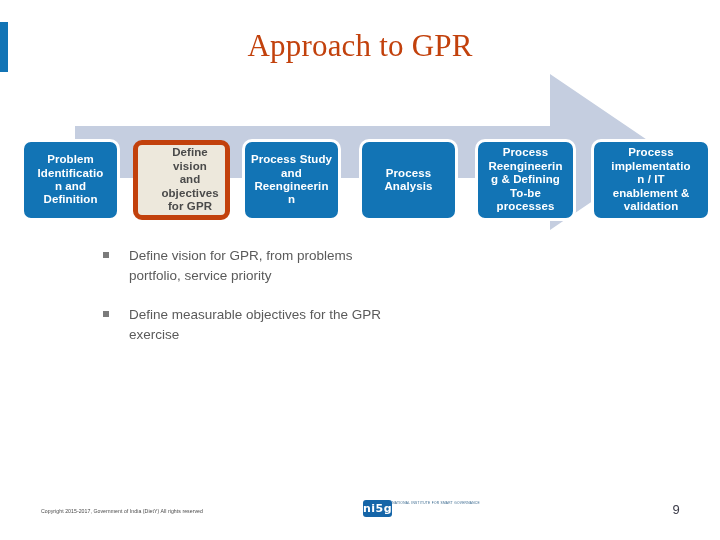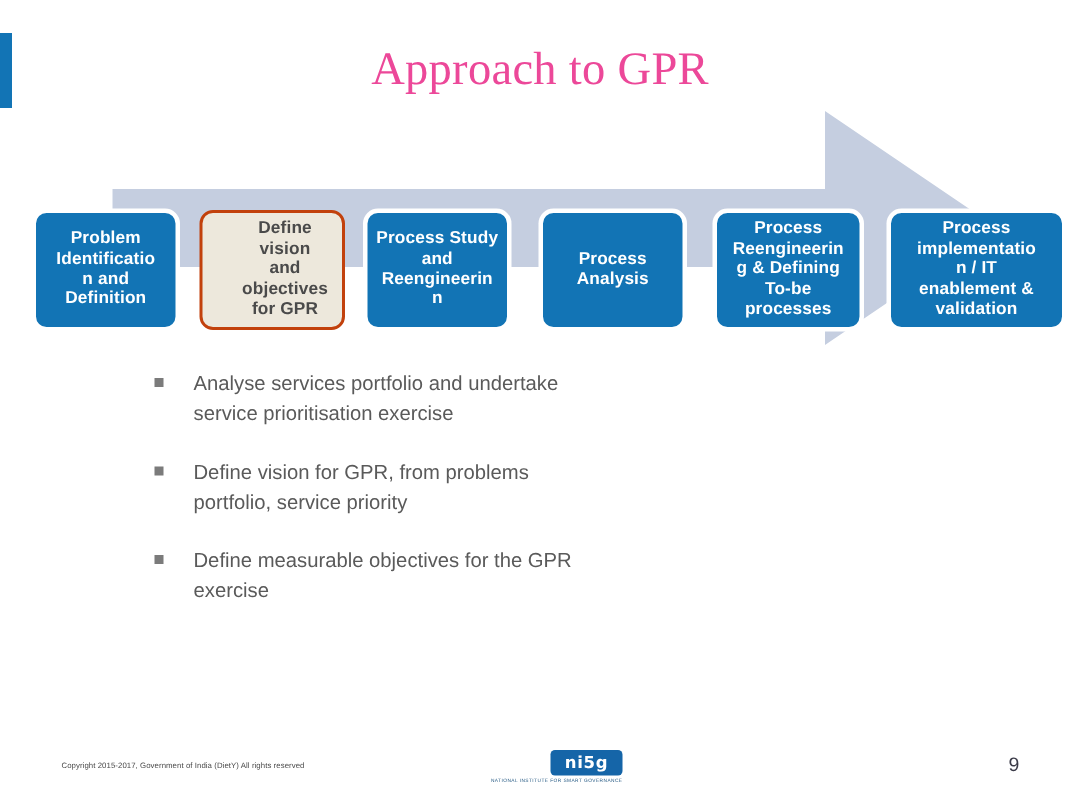--- a/index.html
+++ b/index.html
@@ -28,21 +28,21 @@
   
   .slide-title {
     position: absolute;
     left: 0;
     top: 28px;
     width: 720px;
     text-align: center;
     font-family: "Liberation Serif", serif;
     font-size: 31px;
     font-weight: 400;
-    color: #ec4899;
+    color: #c2410c;
     letter-spacing: 0.2px;
   }
 
   
   .arrow-wrap {
     position: absolute;
     left: 0px;
     top: 60px;
     width: 720px;
     height: 185px;
@@ -76,21 +76,21 @@
   }
   .stage.blue {
     background: #1274B5;
     color: #ffffff;
     border: 2px solid #ffffff;
     box-shadow: 0 0 0 1px #ffffff;
   }
   .stage.cream {
     background: #EDE8DC;
     color: #4a4a4a;
-    border: 2px solid #c2410c;
+    border: 5px solid #c2410c;
     padding-left: 20px;
   }
   .stage .label { display: block; white-space: pre-line; }
 
   .s1 { left: 22px;  width: 97px; }
   .s2 { left: 133px; width: 97px; }
   .s3 { left: 243px; width: 97px; }
   .s4 { left: 360px; width: 97px; }
   .s5 { left: 476px; width: 99px; }
   .s6 { left: 592px; width: 118px; }
@@ -131,22 +131,22 @@
     letter-spacing: 0.05px;
     white-space: nowrap;
   }
   .logo {
     position: absolute;
     left: 363px;
     top: 500px;
     width: 52px;
     height: 24px;
     display: flex;
-    flex-direction: column;
-    align-items: flex-end;
+    flex-direction: row;
+    align-items: flex-start;
     justify-content: flex-start;
   }
   .logo-mark {
     width: 48px;
     height: 17px;
     background: #1565a8;
     border-radius: 3px;
     display: flex;
     align-items: center;
     justify-content: center;
@@ -221,24 +221,20 @@
 implementatio
 n  / IT
 enablement &amp;
 validation</span>
   </div>
 </div>
 
 <div class="bullets">
   <div class="bullet">
     <span class="bullet-marker"></span>
-    <span class="bullet-text">Analyse services portfolio and undertake service prioritisation exercise</span>
-  </div>
-  <div class="bullet">
-    <span class="bullet-marker"></span>
     <span class="bullet-text">Define vision for GPR, from problems portfolio, service priority</span>
   </div>
   <div class="bullet">
     <span class="bullet-marker"></span>
     <span class="bullet-text">Define measurable objectives for the GPR exercise</span>
   </div>
 </div>
 
 <div class="copyright">Copyright 2015-2017, Government of India (DietY) All rights reserved</div>
 

